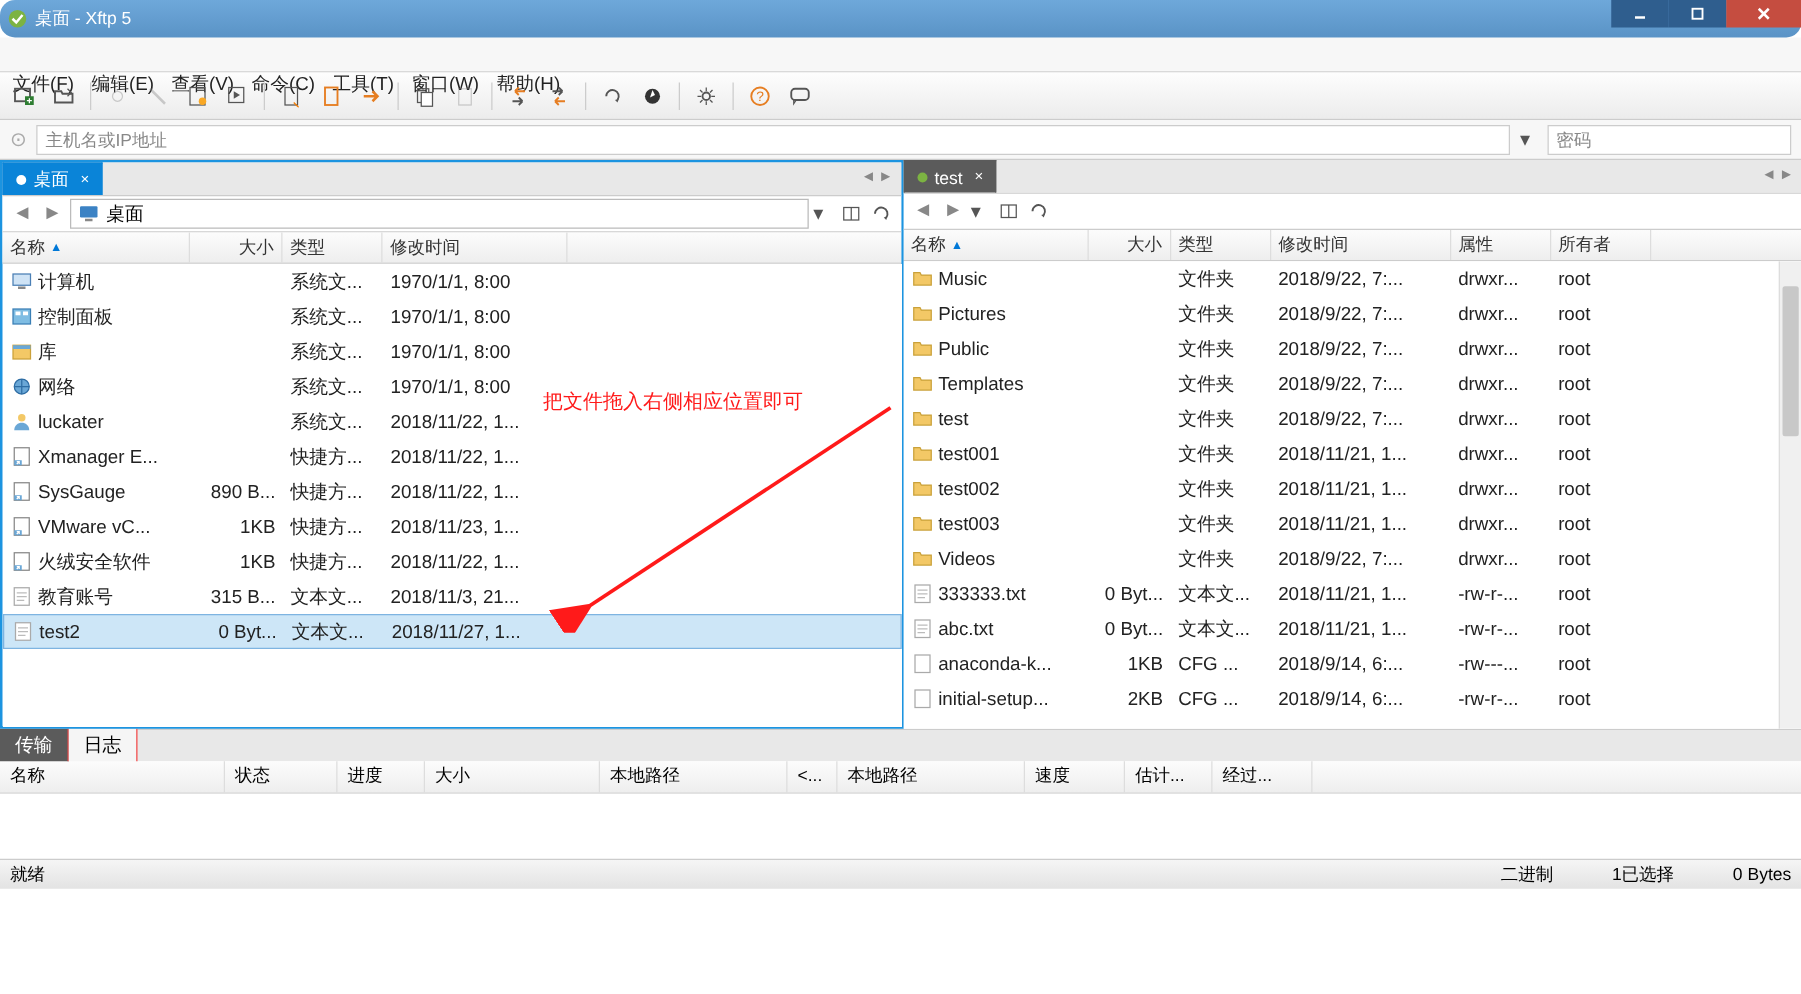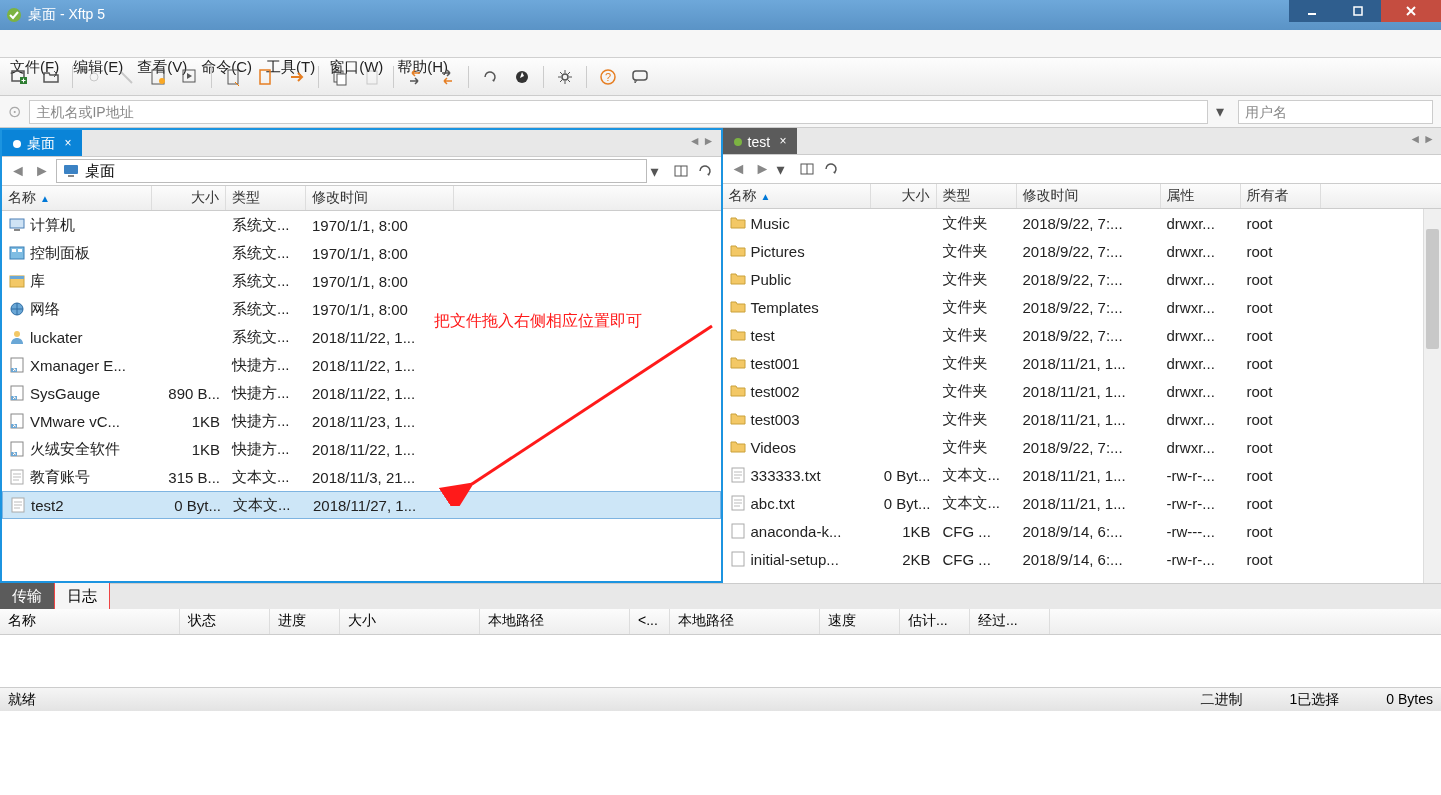--- a/index.html
+++ b/index.html
@@ -1,17 +1,17 @@
 <!DOCTYPE html>
 <html><head>
 <meta charset="utf-8">
 <style>
 * { box-sizing: border-box; margin: 0; padding: 0; font-family: "Microsoft YaHei", Tahoma, sans-serif; }
 html, body { width: 1441px; height: 795px; overflow: hidden; background: #fff; }
-.titlebar { height: 30px; background: linear-gradient(#6ea8da,#5a93c6); display: flex; align-items: center; padding: 0 6px; color: #fff; font-size: 14px; position: relative; }
+.titlebar { height: 30px; background: linear-gradient(#6ea8da,#5a93c6); display: flex; align-items: center; padding: 0 6px; color: #fff; font-size: 14px; position: relative; border-radius: 12px; }
 .titlebar .icon { width: 16px; height: 16px; margin-right: 6px; display:inline-block; }
 .titlebar .icon svg{width:16px;height:16px;}
 .titlebar .wbtns { position:absolute; right:0; top:0; display:flex; }
 .titlebar .wbtn { width:46px; height:22px; display:flex; align-items:center; justify-content:center; }
 .titlebar .wbtn.close { background:#c54d40; width:60px;}
 .titlebar .wbtn.min, .titlebar .wbtn.max { background:#2f5e8e; }
 .menubar { height:28px; background:#f7f7f7; border-bottom:1px solid #d0d0d0; display:flex; align-items:center; padding:0 10px; font-size:15px; color:#222; }
 .menubar .mitem { margin-right:14px; cursor:default;margin-top:48px; }
 .toolbar { height:38px; background:linear-gradient(#fdfdfd,#ececec); border-bottom:1px solid #ccc; display:flex; align-items:center; padding:0 8px; gap:10px; }
 .tbtn { width:22px; height:22px; display:flex; align-items:center; justify-content:center; color:#555; }
@@ -223,21 +223,21 @@
         <rect x="2" y="3" width="14" height="9" rx="3" fill="none" stroke="#555" stroke-width="1.5"></rect>
         <path d="M6 12l-2 3v-3" fill="none" stroke="#555"></path>
       </svg>
     </div>
 </div>
 
 <div class="addrbar">
   <span style="color:#aaa;">⊙</span>
   <input type="text" placeholder="主机名或IP地址" style="">
   <span class="ddarr">▾</span>
-  <input type="text" class="cred" placeholder="用户名" style="">
+  <input type="password" class="cred" placeholder="密码" style="">
 </div>
 
 <div class="panels">
 
   <div class="panel left">
     <div class="tabstrip">
       <div class="tab active left">
         <span class="dot" style="background:#fff;"></span>
         <span>桌面</span>
         <span class="close">×</span>

